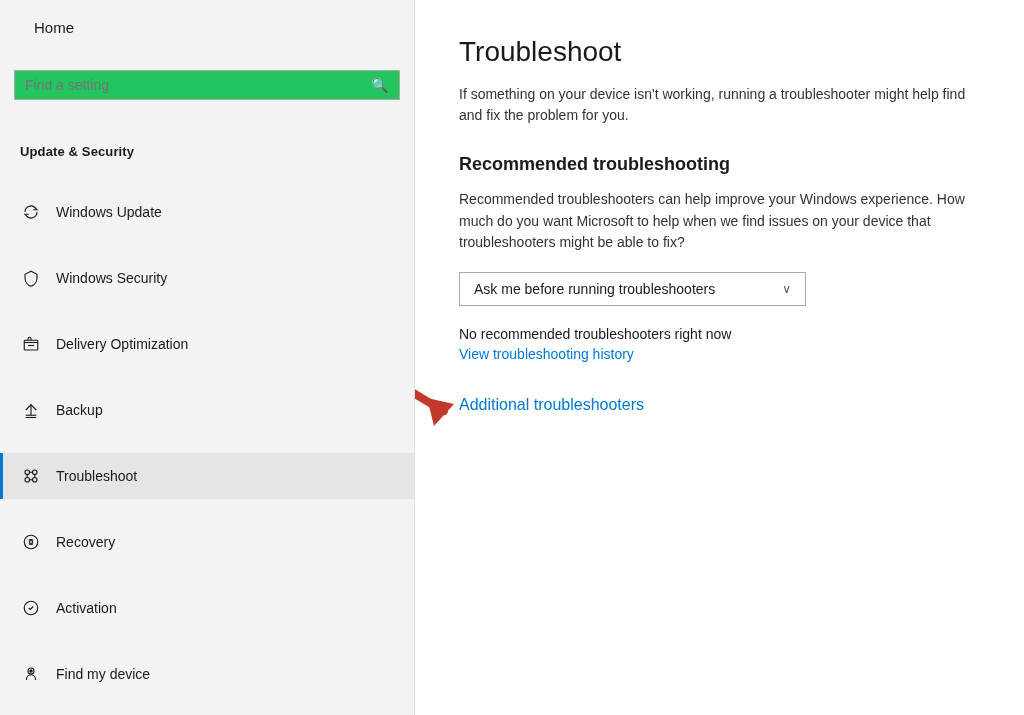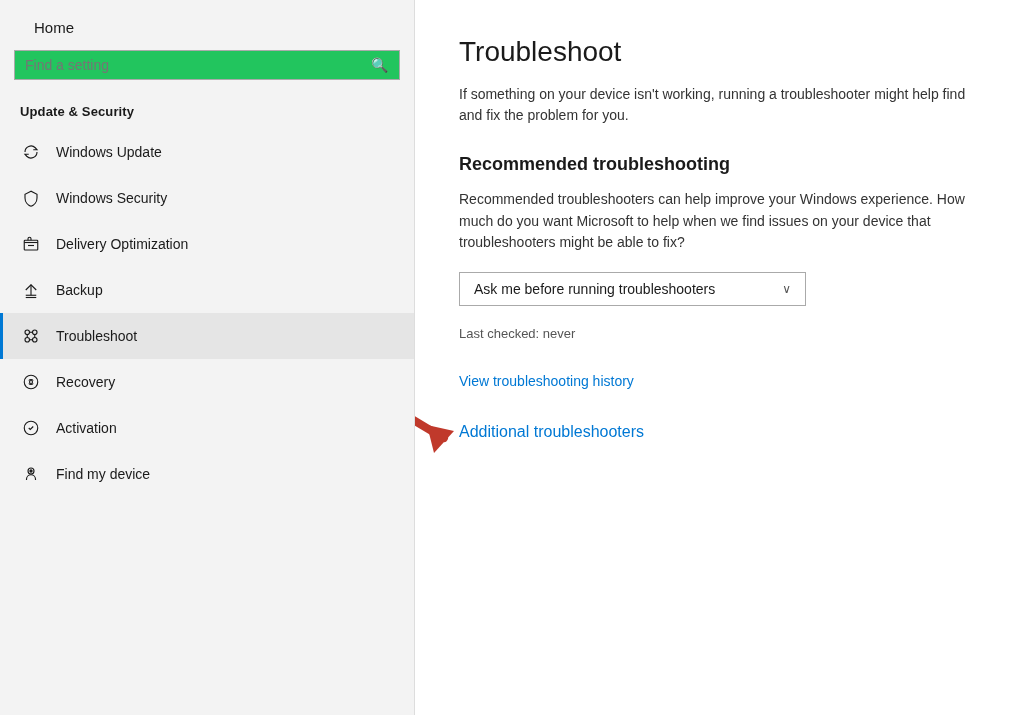--- a/index.html
+++ b/index.html
@@ -15,20 +15,21 @@
     
     .sidebar {
       width: 415px;
       min-width: 415px;
       background: #f3f3f3;
       padding: 0;
       display: flex;
       flex-direction: column;
       border-right: 1px solid #ddd;
       overflow-y: auto;
+      gap: 20px;
     }
 
     .sidebar-home {
       display: flex;
       align-items: center;
       padding: 18px 20px 14px 20px;
       cursor: pointer;
     }
 
     .sidebar-search-box {
@@ -330,21 +331,21 @@
 
   <h2 class="section-title">Recommended troubleshooting</h2>
   <p class="section-desc">Recommended troubleshooters can help improve your Windows experience. How much do you want Microsoft to help when we find issues on your device that troubleshooters might be able to fix?</p>
 
   <div class="dropdown-select">
     <span>Ask me before running troubleshooters</span>
     <span style="font-size:12px; color:#555;">∨</span>
   </div>
 
 
-  <p class="last-checked">Last checked: never</p>
+  <p class="no-troubleshooters">No recommended troubleshooters right now</p>
 
   <a class="view-history-link">View troubleshooting history</a>
 
   <div class="arrow-container" style="position:relative; padding-top: 10px;">
 
     <svg style="position:absolute; left:-180px; top:-130px; width:240px; height:180px; pointer-events:none;" viewBox="0 0 240 180">
 
       <path d="M60 20 Q30 60 80 100 Q120 130 165 155" stroke="#c0392b" stroke-width="8" fill="none" stroke-linecap="round"></path>
 
       <polygon points="155,170 175,148 148,142" fill="#c0392b"></polygon>

